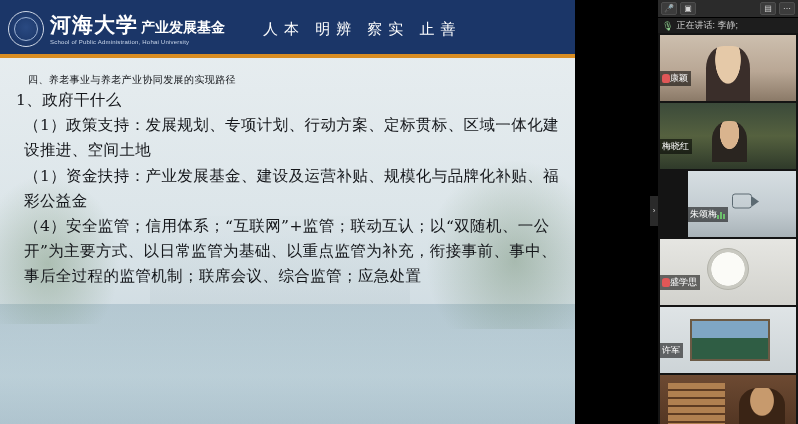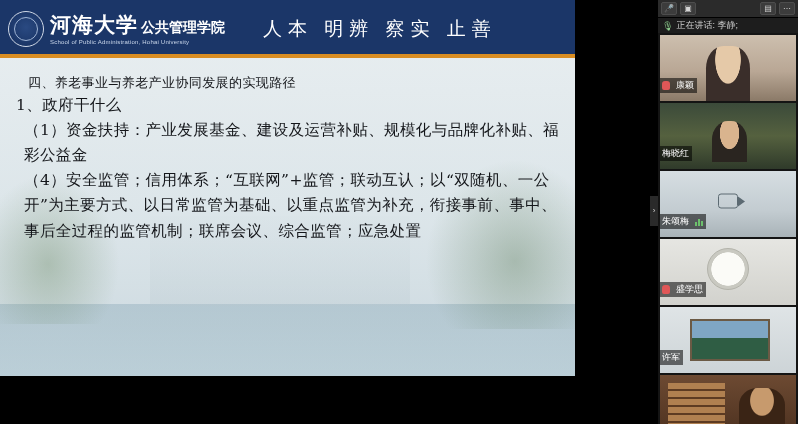--- a/index.html
+++ b/index.html
@@ -13,21 +13,21 @@
     position: relative;
     width: 798px; height: 424px;
     display: flex;
     background: #000;
   }
 
   
   .share-area {
     position: relative;
     width: 658px;
-    height: 376px;
+    height: 424px;
     background: #000;
     overflow: hidden;
   }
   .slide {
     position: absolute;
     left: 0; top: 0;
     width: 575px;
     height: 424px;
     background: #e9eef0;
     overflow: hidden;
@@ -98,21 +98,21 @@
   }
   .uni-name-en {
     color: #c9d6ea;
     font-size: 6px;
     letter-spacing: 0.2px;
     white-space: nowrap;
     margin-top: 2px;
   }
   .header-motto {
     color: #ffffff;
-    font-size: 19px;
+    font-size: 15px;
     letter-spacing: 6px;
     white-space: nowrap;
     margin-left: 38px;
   }
 
   
   .slide-body {
     position: relative;
     height: 366px;
     background:
@@ -156,21 +156,21 @@
     color: #14161a;
     font-family: "DejaVu Serif", "Liberation Serif", serif;
   }
   .slide-line {
     font-size: 15.5px;
     line-height: 1.62;
     letter-spacing: 0.4px;
     white-space: pre-wrap;
   }
   .slide-line.indent1 { padding-left: 8px; }
-  .slide-line.title { font-size: 13px; padding-left: 12px; }
+  .slide-line.title { font-size: 10px; padding-left: 12px; }
   .slide-line.wrapblock {
     padding-left: 8px;
     text-indent: 0;
   }
 
   
   .gallery {
     width: 140px;
     height: 424px;
     background: #141414;
@@ -221,21 +221,21 @@
     padding: 2px 2px 0 2px;
     overflow: hidden;
   }
   .tile {
     position: relative;
     height: 66px;
     background: #202020;
     overflow: hidden;
     flex: none;
   }
-  .tile.active { outline: 2px solid #3ea6d6; outline-offset: -2px; }
+  .tile.active { outline: 2px solid #3ea6d6; outline-offset: -2px; margin-left: 28px; }
   .tile-video { position: absolute; inset: 0; }
 
   
   .v1 { background: linear-gradient(to bottom, #cdbfae 0%, #b9a795 55%, #8b7a68 100%); }
   .v1:before {
     content: ""; position: absolute; left: 34%; top: 16%;
     width: 32%; height: 84%;
     background: radial-gradient(ellipse at 50% 25%, #e5c9a8 0 40%, #3a2e2a 42% 100%);
     border-radius: 40% 40% 0 0;
   }
@@ -291,25 +291,25 @@
   }
   .v6:after {
     content: ""; position: absolute; right: 8%; top: 20%;
     width: 34%; height: 64%;
     background: radial-gradient(ellipse at 50% 30%, #c79a6d 0 35%, #3a2415 38% 100%);
     border-radius: 40% 40% 0 0;
   }
 
   .tile-label {
     position: absolute;
-    left: 0; bottom: 8px;
+    left: 0; bottom: 15px;
     max-width: 100%;
     display: flex;
     align-items: center;
-    gap: 6px;
+    gap: 0;
     padding: 1px 3px 1px 2px;
     background: rgba(0,0,0,0.55);
     color: #fff;
     font-size: 9px;
     white-space: nowrap;
   }
   .mic-icon-sm {
     width: 8px; height: 9px;
     background: #f0a13c;
     border-radius: 3px 3px 2px 2px;
@@ -349,38 +349,39 @@
   <div class="share-area">
 
     <div class="slide">
 
       <div class="slide-header">
         <div class="logo-wrap">
           <div class="logo-seal"></div>
           <div>
             <div class="uni-block">
               <span class="uni-name-cn">河海大学</span>
-              <span class="uni-school">公共管理学院</span>
+              <span class="uni-school">产业发展基金</span>
             </div>
             <div class="uni-name-en">School of Public Administration, Hohai University</div>
           </div>
         </div>
         <div class="header-motto">人本  明辨  察实  止善</div>
         <div class="slide-header-accent"></div>
       </div>
 
       <div class="slide-body">
         <div class="bg-shape bg-water"></div>
         <div class="bg-shape bg-building"></div>
         <div class="bg-shape bg-tree-l"></div>
         <div class="bg-shape bg-tree-r"></div>
 
         <div class="slide-text">
           <div class="slide-line title">四、养老事业与养老产业协同发展的实现路径</div>
           <div class="slide-line">1、政府干什么</div>
+          <div class="slide-line wrapblock">（1）政策支持：发展规划、专项计划、行动方案、定标贯标、区域一体化建设推进、空间土地</div>
           <div class="slide-line wrapblock">（1）资金扶持：产业发展基金、建设及运营补贴、规模化与品牌化补贴、福彩公益金</div>
           <div class="slide-line wrapblock">（4）安全监管；信用体系；“互联网”+监管；联动互认；以“双随机、一公开”为主要方式、以日常监管为基础、以重点监管为补充，衔接事前、事中、事后全过程的监管机制；联席会议、综合监管；应急处置</div>
         </div>
       </div>
     </div>
 
     <div class="share-filler"></div>
 
     <div class="collapse-handle">›</div>
   </div>

